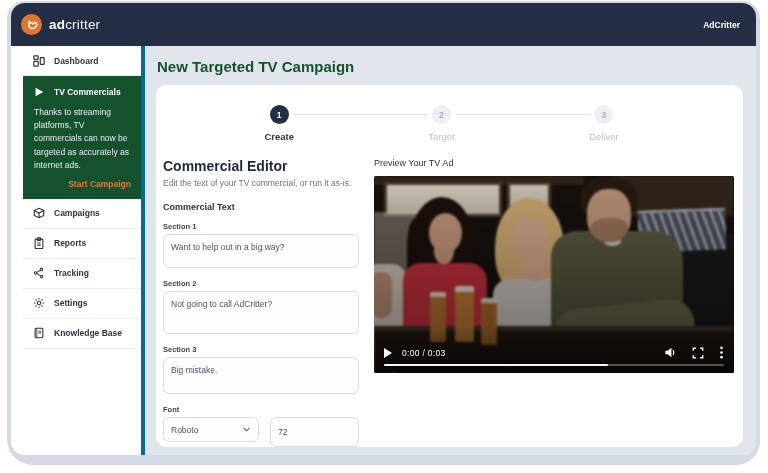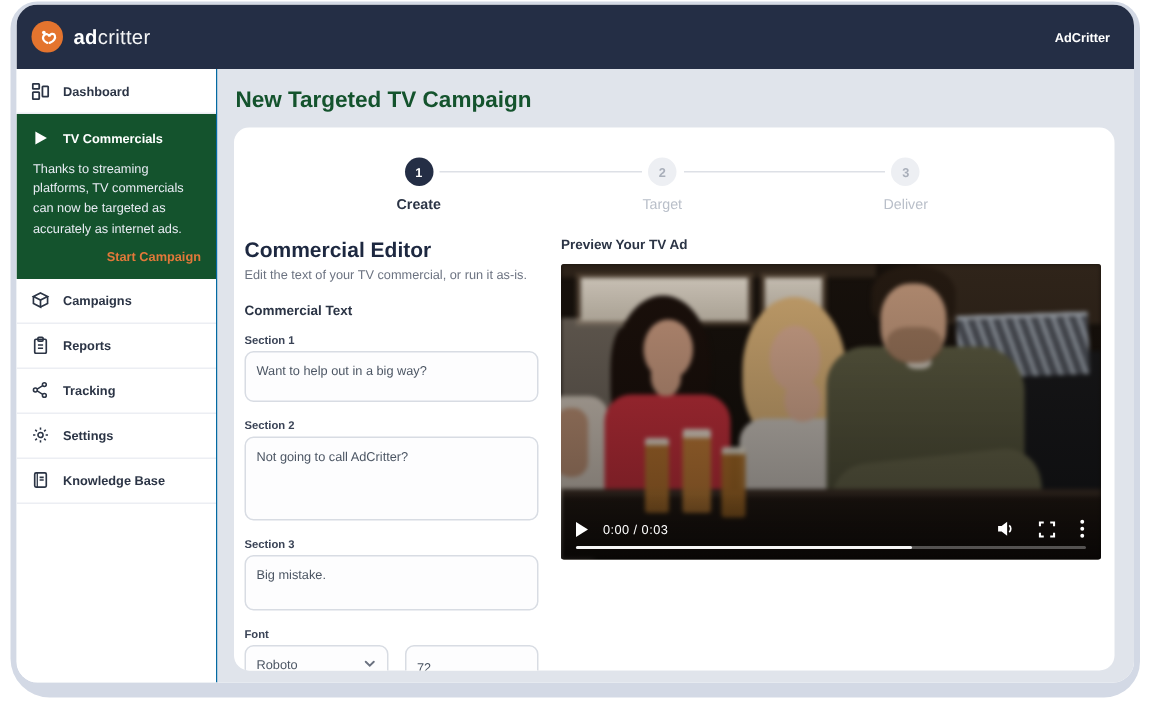--- a/index.html
+++ b/index.html
@@ -19,21 +19,21 @@
   .topbar { height:43px; background:#242e45; display:flex; align-items:center; padding:0 16px 0 10px; flex:0 0 auto; }
   .logo { display:flex; align-items:center; gap:7px; }
   .logo-badge { width:21px; height:21px; border-radius:50%; background:#e4742e; display:flex; align-items:center; justify-content:center; }
   .logo-text { font-size:13.5px; color:#fff; letter-spacing:.2px; }
   .logo-text b { font-weight:700; }
   .logo-text span.lt { font-weight:400; opacity:.95; }
   .topbar-right { margin-left:auto; color:#fff; font-size:8.5px; font-weight:700; }
 
   
   .appbody { flex:1; display:flex; min-height:0; }
-  .sidebar { width:134px; background:#fff; border-right:1px solid #0369a1; flex:0 0 auto; font-size:8.5px; }
+  .sidebar { width:134px; background:#fff; border-right:4px solid #0369a1; flex:0 0 auto; font-size:8.5px;padding-left:12px; }
   .side-item { display:flex; align-items:center; gap:9px; padding:0 10px; height:30px;
     border-bottom:1px solid #eceef3; color:#2b3445; font-weight:700; cursor:pointer; }
   .side-item svg { flex:0 0 auto; }
   .promo { background:#14532d; color:#fff; padding:8px 10px 10px; }
   .promo-head { display:flex; align-items:center; gap:9px; font-weight:700; padding:2px 0 6px; }
   .promo-desc { font-weight:400; font-size:8.5px; line-height:1.55; color:#e9ecf4; padding:2px 1px 4px; }
   .promo-cta { text-align:right; color:#e2783a; font-weight:700; font-size:8.5px; padding-top:3px; cursor:pointer; }
 
   .main { flex:1; background:#e0e4eb; padding:10px 13px 8px 11px; display:flex; flex-direction:column; min-width:0; }
   .page-title { font-size:15px; font-weight:700; color:#14532d; margin:2px 0 10px 1px; }
@@ -55,31 +55,31 @@
   
   .columns { display:flex; padding:16px 12px 0 7px; gap:15px; flex:1; min-height:0; }
   .editor { width:196px; flex:0 0 auto; }
   .editor-title { font-size:14px; font-weight:700; color:#1d2840; }
   .editor-sub { font-size:8.5px; color:#6b7280; margin:4px 0 14px; }
   .group-label { font-size:9px; font-weight:700; color:#2b3445; margin-bottom:10px; }
   .field-label { font-size:7.5px; font-weight:700; color:#3a4356; margin-bottom:3px; }
   .ta { width:196px; border:1px solid #d8dce3; border-radius:6px; background:#fdfdfe;
     font-family:"Liberation Sans", sans-serif; font-size:8.5px; color:#4b5563; padding:6px 7px;
     resize:none; line-height:1.5; outline:none; display:block; margin-bottom:11px; }
-  .ta1 { height:34px; } .ta2 { height:56px; } .ta3 { height:37px; }
+  .ta1 { height:34px; } .ta2 { height:43px; } .ta3 { height:37px; }
   .font-row { display:flex; gap:11px; margin-bottom:18px; }
   .select { width:96px; height:25px; border:1px solid #d8dce3; border-radius:6px; background:#fdfdfe;
     display:flex; align-items:center; padding:0 7px; font-size:8.5px; color:#4b5563; cursor:pointer; }
   .select .sel-txt { flex:1; }
   .num-input { width:89px; height:30px; border:1px solid #d8dce3; border-radius:6px; background:#fdfdfe;
     font-family:"Liberation Sans", sans-serif; font-size:8.5px; color:#4b5563; padding:0 7px; outline:none; }
 
   
   .preview { flex:1; min-width:0; }
-  .preview-label { font-size:9px; font-weight:700; color:#2b3445; margin-bottom:8px; }
+  .preview-label { font-size:9px; font-weight:400; color:#2b3445; margin-bottom:8px; }
   .video { position:relative; width:360px; height:197px; background:#15100c; border-radius:2px; overflow:hidden; }
   .vid-art { position:absolute; inset:0; filter:blur(1.3px); }
   .vid-art div { position:absolute; }
   .beam   { left:0; top:0; width:210px; height:9px; background:#2e241b; }
   .win1   { left:10px; top:6px; width:118px; height:35px; background:linear-gradient(#e2dbcf,#cdc4b5); border:3px solid #4e3f31; }
   .win2   { left:133px; top:6px; width:44px; height:31px; background:linear-gradient(#ddd6ca,#c9c0b1); border:3px solid #4e3f31; }
   .spill  { left:0; top:36px; width:42px; height:60px; background:rgba(214,203,188,.45); }
   .shelf  { right:0; top:0; width:122px; height:40px; background:#31261c; }
   .booth  { right:0; top:58px; width:112px; height:105px; background:#17181b; border-radius:14px 0 0 8px; }
   .bridge { right:8px; top:33px; width:88px; height:42px; border-top:3px solid #a8b0ba; border-radius:2px;

